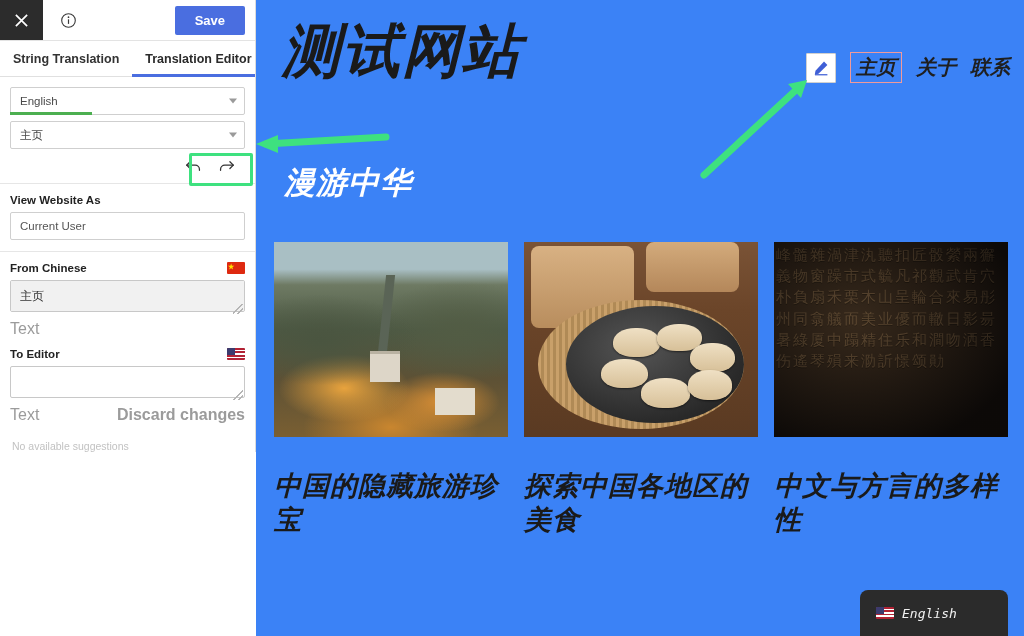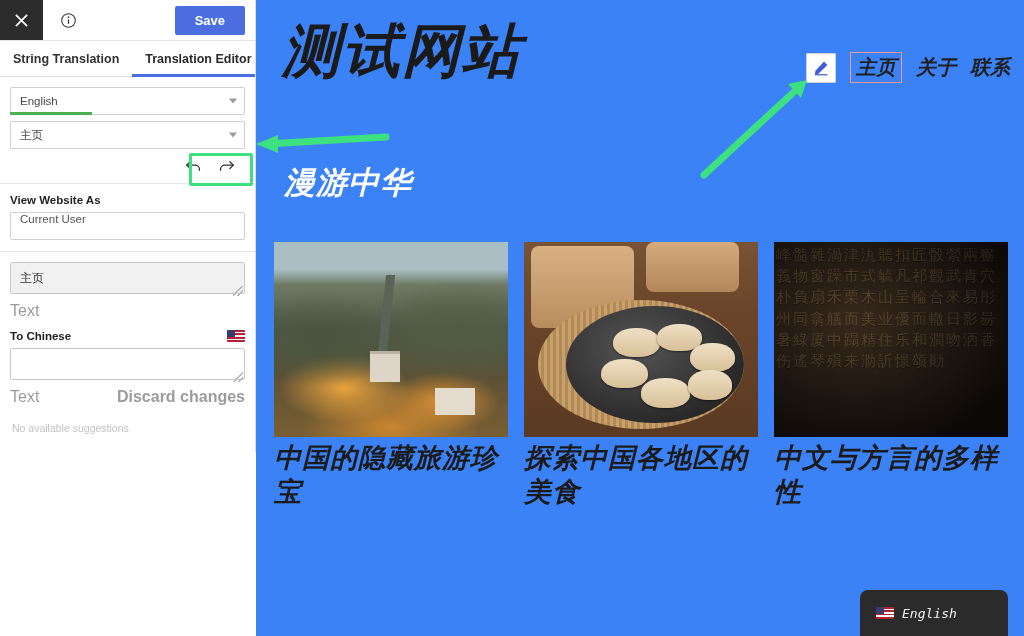--- a/index.html
+++ b/index.html
@@ -105,21 +105,21 @@
   }
   .flag-us {
     background: repeating-linear-gradient(#b22234 0 1.7px, #fff 1.7px 3.4px);
   }
   .flag-us::before {
     content:""; position:absolute; left:0; top:0; width:8px; height:7px; background:#3c3b6e;
   }
 
   .view-as-sel {
     position: relative; height: 28px; border: 1px solid #cfcfcf; background:#fff;
-    border-radius: 2px; display:flex; padding: 0 22px 0 9px;
+    border-radius: 2px; display:flex; align-items:center; padding: 0 22px 0 9px;
     font-size: 11.5px; color: #555; cursor: pointer;
   }
   .divider-gap { height: 12px; border-bottom: 1px solid #e6e6e6; }
 
   .ta {
     width: 100%; height: 32px; border: 1px solid #c8c8c8; border-radius: 2px;
     padding: 7px 9px; font-size: 12px; resize: none;
     font-family: "Liberation Sans", sans-serif; color: #333;
     background: #f1f1f1;
   }
@@ -176,21 +176,21 @@
   .cards {
     display: flex; gap: 16px; padding: 38px 16px 0 18px;
   }
   .card { flex: 1 1 0; min-width: 0; }
   .card-img {
     width: 100%; height: 195px; overflow:hidden; position:relative;
     background:#333;
   }
   .card-cap {
     font-family: "DejaVu Serif", serif; font-style: italic; font-weight: 700;
-    font-size: 27px; color: #1a1a1a; line-height: 1.25; margin-top: 4px;
+    font-size: 27px; color: #1a1a1a; line-height: 1.25; margin-top: 32px;
     letter-spacing: 1px;
   }
 
   
   .img-wall {
     position:absolute; inset:0;
     background:
       radial-gradient(ellipse 40% 25% at 30% 75%, #e8a33d 0%, rgba(232,163,61,0) 70%),
       radial-gradient(ellipse 35% 22% at 72% 82%, #d98f35 0%, rgba(217,143,53,0) 70%),
       radial-gradient(ellipse 50% 30% at 50% 95%, #c9862f 0%, rgba(201,134,47,0) 75%),
@@ -342,32 +342,36 @@
         </div>
         <div class="view-as-sel">
           <span>Current User</span>
           <span class="caret"></span>
         </div>
       </div>
 
       <div class="divider-gap"></div>
 
       <div class="section">
+        <div class="field-label">
+          <span>From Chinese</span>
+          <span class="flag flag-cn"></span>
+        </div>
         <div class="ta-wrap">
           <textarea class="ta" readonly="" style="">主页</textarea>
           <span class="grip"></span>
         </div>
         <div class="sub-row">
           <span>Text</span>
         </div>
       </div>
 
       <div class="section">
         <div class="field-label">
-          <span>To Chinese</span>
+          <span>To Editor</span>
           <span class="flag flag-us"></span>
         </div>
         <div class="ta-wrap">
           <textarea class="ta empty" placeholder="" style=""></textarea>
           <span class="grip"></span>
         </div>
         <div class="sub-row">
           <span>Text</span>
           <span class="discard">Discard changes</span>
         </div>

